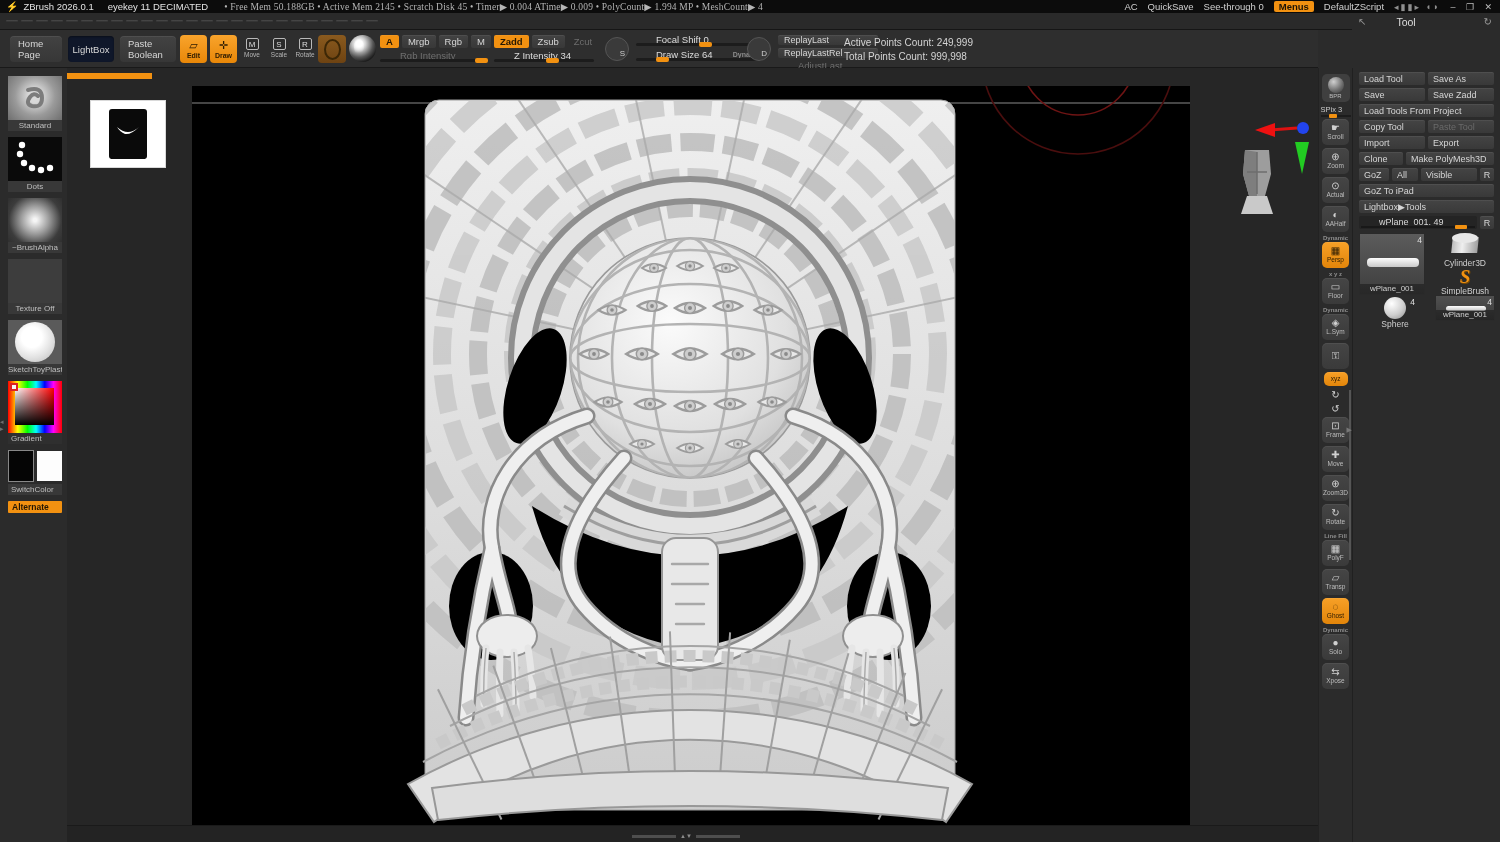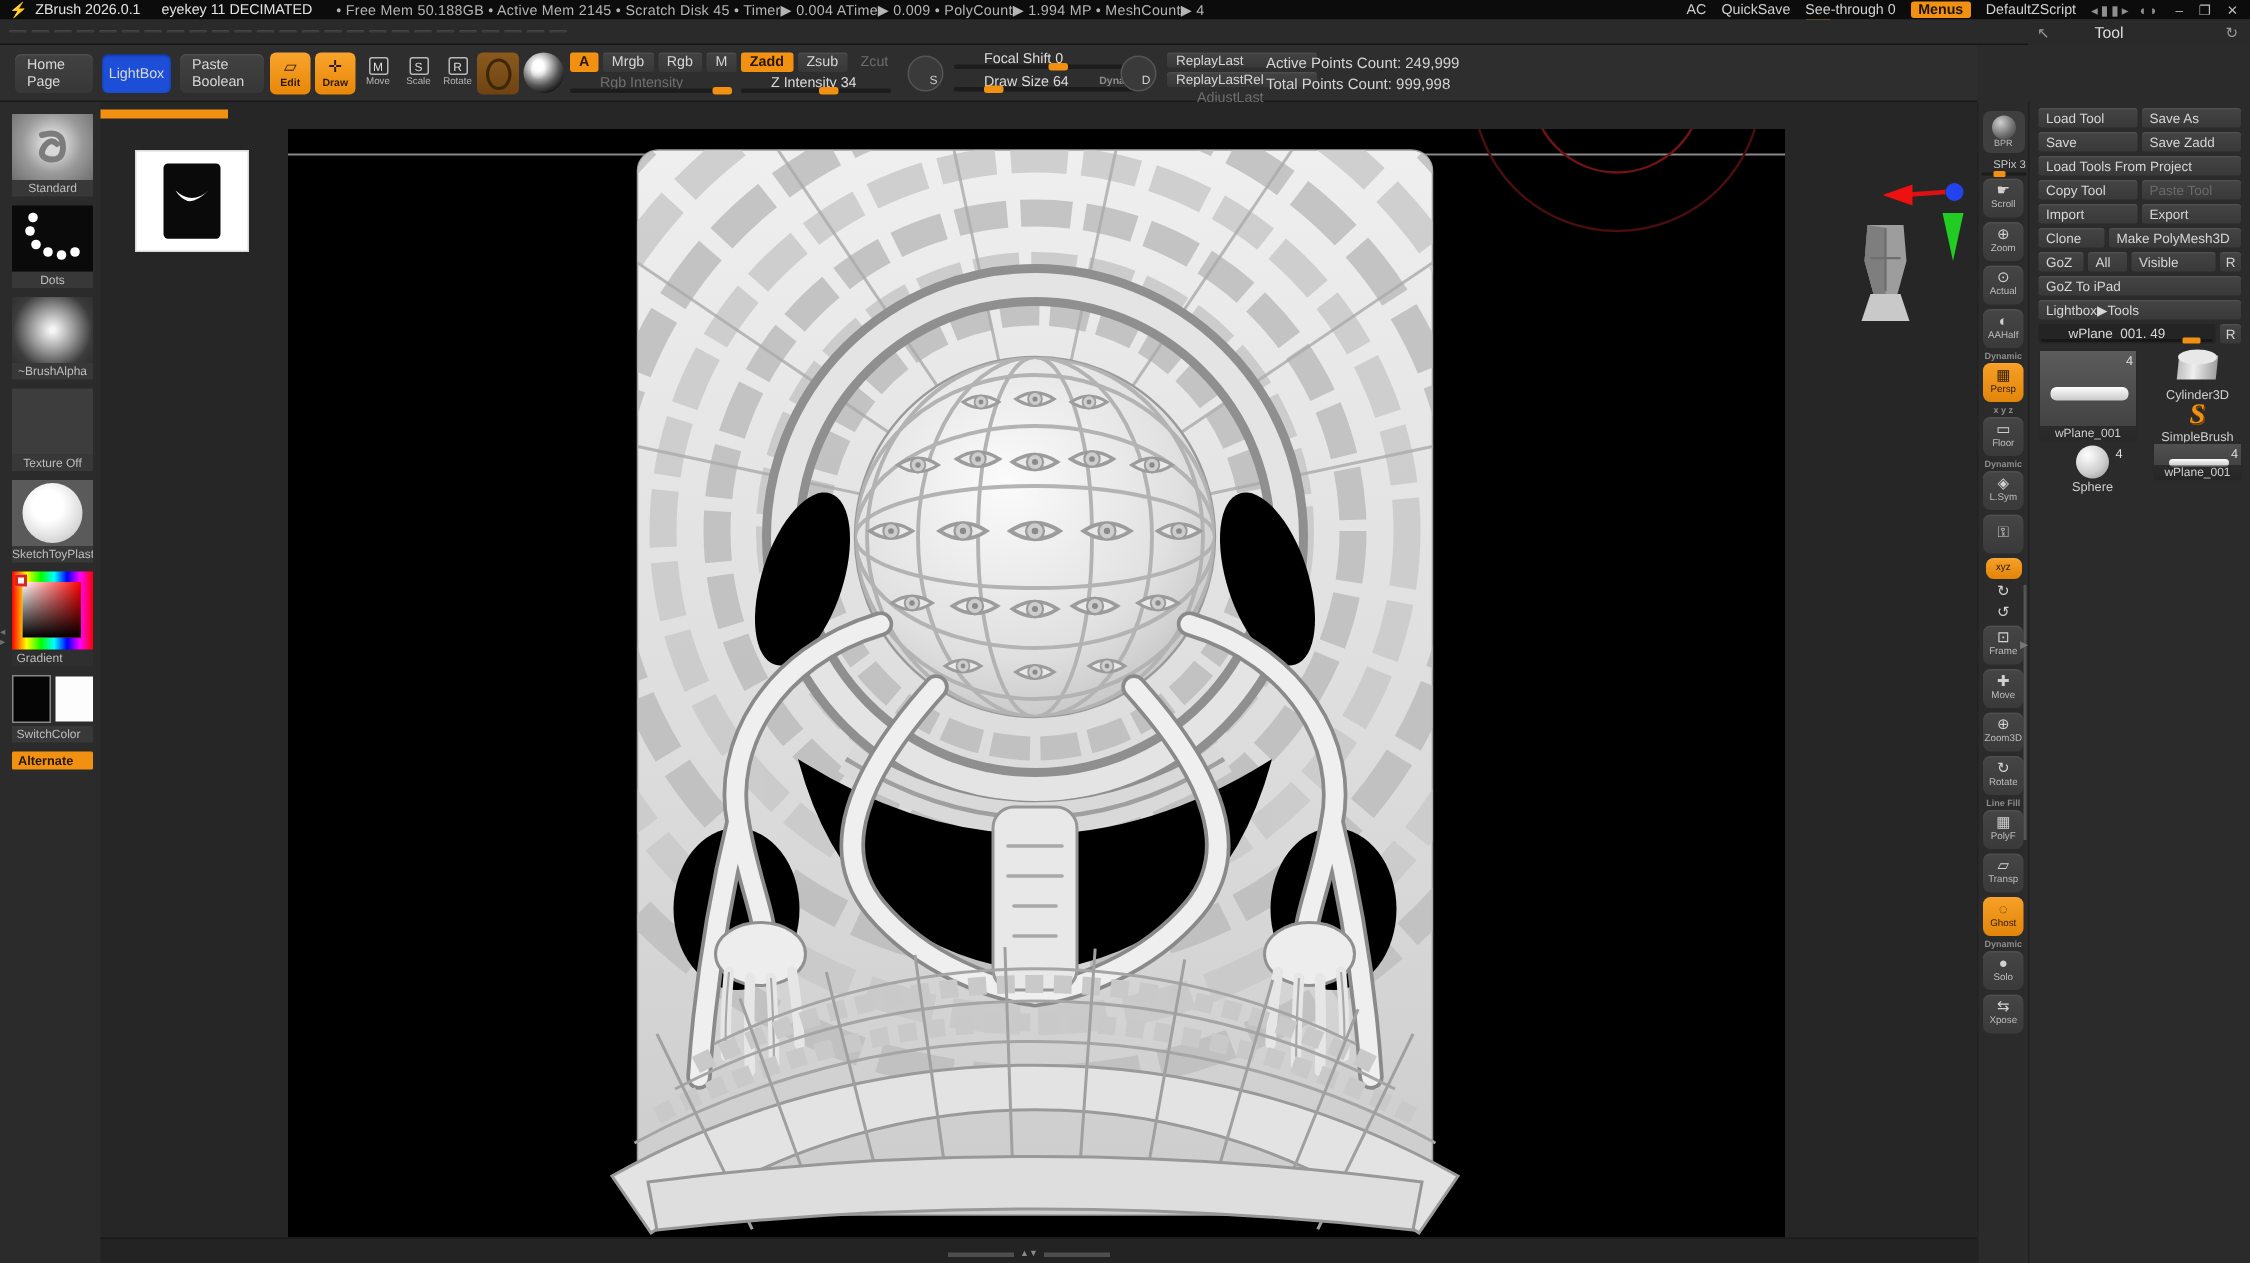--- a/index.html
+++ b/index.html
@@ -7,21 +7,21 @@
   body { font-family:"Liberation Sans", sans-serif; }
   #app { position:relative; width:1500px; height:842px; background:#2b2b2b; overflow:hidden;
          font-family:"Liberation Sans", sans-serif; color:#cfcfcf; }
 
   
   #titlebar { position:absolute; left:0; top:0; width:1500px; height:13px; background:#0c0c0c;
               display:flex; align-items:center; font-size:9.5px; color:#cfcfcf; padding:0 4px; white-space:nowrap; }
   #titlebar .logo { color:#9a9a9a; font-size:10px; margin:0 5px 0 2px; }
   #titlebar .app-name { color:#e3e3e3; margin-right:14px; }
   #titlebar .doc-name { color:#e3e3e3; margin-right:16px; }
-  #titlebar .stats { color:#b5b5b5; letter-spacing:.2px; }
+  #titlebar .stats { color:#b5b5b5; letter-spacing:.2px;font-family:Liberation Serif, serif; }
   #titlebar .tb-right { margin-left:auto; display:flex; align-items:center; gap:10px; }
   #titlebar .tb-item { color:#d0d0d0; }
   .see-through { position:relative; padding-bottom:1px; }
   .see-through .st-track { position:absolute; left:0; right:6px; bottom:-2px; height:2px; background:#3a3a3a; }
   .see-through .st-nub { position:absolute; left:0; bottom:-2px; width:16px; height:2px; background:#f29111; }
   .menus-btn { background:#f29111; color:#1d1405; padding:0 5px; border-radius:2px; font-weight:bold; }
   .tb-icons { color:#8f8f8f; font-size:9px; letter-spacing:2px; }
   .win-ctl { color:#bdbdbd; font-size:9px; letter-spacing:4px; }
 
   
@@ -34,21 +34,21 @@
   #palette-header .ph-arrow { color:#9a9a9a; margin:0 6px 0 6px; font-size:10px; }
   #palette-header .ph-title { flex:1; margin-left:24px; }
   #palette-header .ph-refresh { color:#9a9a9a; margin-right:8px; font-size:10px; }
 
   
   #toolbar { position:absolute; left:0; top:30px; width:1318px; height:38px; background:#2e2e2e;
              border-bottom:1px solid #191919; }
   .tb-btn { position:absolute; top:6px; height:26px; background:linear-gradient(#424242,#373737);
             border-radius:4px; color:#d8d8d8; font-size:9.5px; display:flex; align-items:center;
             justify-content:center; padding:0 8px; box-shadow:inset 0 1px 0 rgba(255,255,255,.07); }
-  .tb-btn.pressed { background:#1d4ed8; box-shadow:inset 0 1px 2px rgba(0,0,0,.4);text-align:center; }
+  .tb-btn.pressed { background:#0f172a; box-shadow:inset 0 1px 2px rgba(0,0,0,.4);text-align:center; }
   .sq-btn { position:absolute; top:5px; width:27px; height:28px; border-radius:4px; display:flex;
             flex-direction:column; align-items:center; justify-content:center; gap:1px; }
   .sq-btn.orange { background:linear-gradient(#f9a42c,#e88708); color:#2a1a02; }
   .sq-btn .glyph { font-size:11px; line-height:11px; }
   .sq-btn .lbl { font-size:7px; font-weight:bold; }
   .mini-tool { position:absolute; top:8px; width:24px; height:24px; display:flex; flex-direction:column;
                align-items:center; color:#bdbdbd; }
   .mini-tool .chip { width:13px; height:12px; border:1px solid #b9b9b9; border-radius:2px; background:#2a2a2a;
                      font-size:8px; color:#dcdcdc; display:flex; align-items:center; justify-content:center; }
   .mini-tool .lbl { font-size:6.5px; margin-top:1px; color:#b5b5b5; }
@@ -103,21 +103,21 @@
   #gizmo { position:absolute; left:1150px; top:20px; width:100px; height:130px; }
 
   
   #right-shelf { position:relative; width:34px; height:774px; background:#2b2b2b; border-left:1px solid #222;
                  display:flex; flex-direction:column; align-items:center; padding-top:6px; }
   #bpr-btn { width:28px; height:28px; border-radius:5px; background:#3f3f3f; display:flex; flex-direction:column;
              align-items:center; justify-content:center; }
   #bpr-btn .sphere { width:16px; height:16px; border-radius:50%;
              background:radial-gradient(circle at 35% 30%, #cfcfcf, #6a6a6a 60%, #333); }
   #bpr-btn .lbl { font-size:6px; color:#bdbdbd; }
-  #spix { width:30px; margin:3px 0 2px; text-align:right; }
+  #spix { width:30px; margin:3px 0 2px; text-align:left; }
   #spix .lbl { font-size:7.5px; color:#c9c9c9; }
   #spix .track { position:relative; height:2px; background:#1c1c1c; margin-top:1px; }
   #spix .nub { position:absolute; left:8px; top:-1px; width:8px; height:4px; background:#f29111; border-radius:1px; }
   .shelf-item { display:flex; flex-direction:column; align-items:center; margin-bottom:3px; }
   .shelf-top { font-size:6px; color:#8d8d8d; font-weight:bold; line-height:7px; }
   .shelf-btn { width:27px; height:26px; border-radius:5px; background:linear-gradient(#454545,#3a3a3a);
                display:flex; flex-direction:column; align-items:center; justify-content:center;
                box-shadow:inset 0 1px 0 rgba(255,255,255,.06); }
   .shelf-item.active .shelf-btn { background:linear-gradient(#f7a027,#e2850a); }
   .shelf-item.active .shelf-label, .shelf-item.active .shelf-glyph { color:#2a1a02; }

